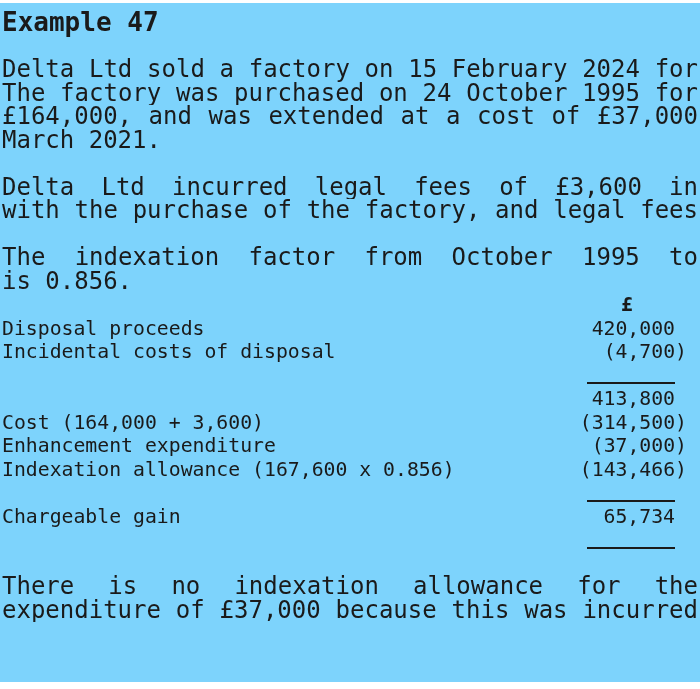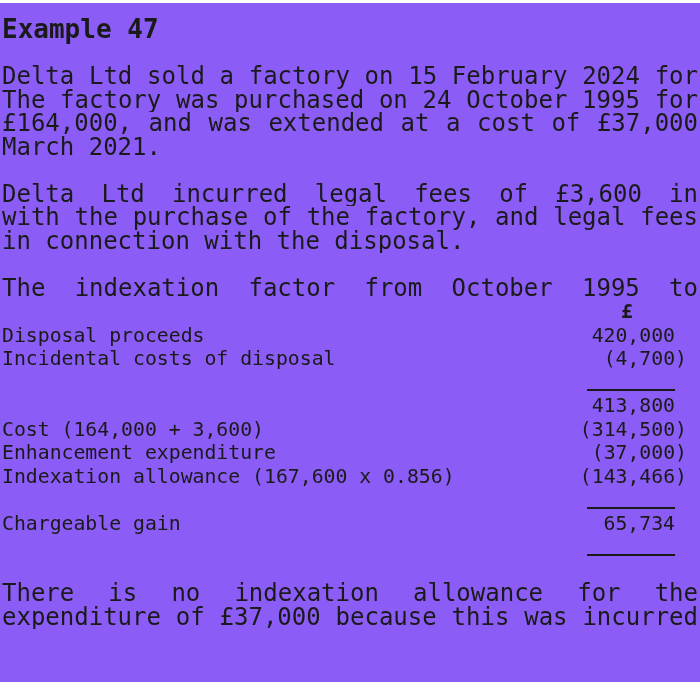--- a/index.html
+++ b/index.html
@@ -5,23 +5,23 @@
   html, body {
     margin: 0; padding: 0;
     width: 700px; height: 689px;
     background: #ffffff;
     font-family: "DejaVu Sans Mono", "Liberation Mono", monospace;
   }
   .page {
     box-sizing: border-box;
     width: 700px; height: 679px;
     margin-top: 3px;
-    background: #8b5cf6;
+    background: #7dd3fc;
     color: #1a1a1a;
-    padding: 15px 2px 0 2px;
+    padding: 8px 2px 0 2px;
     line-height: 23.5px;
     overflow: hidden;
   }
   .title {
     margin: 0;
     font-size: 26px;
     font-weight: bold;
     line-height: 23.5px;
     white-space: pre;
   }
@@ -69,25 +69,25 @@
       <div>
         <div class="line">Delta Ltd sold a factory on 15 February 2024 for £420,000.</div>
         <div class="line">The factory was purchased on 24 October 1995 for</div>
         <div class="line">£164,000, and was extended at a cost of £37,000 during</div>
         <div class="line last">March 2021.</div>
       </div>
       <div class="spacer"></div>
       <div>
         <div class="line">Delta Ltd incurred legal fees of £3,600 in connection</div>
         <div class="line">with the purchase of the factory, and legal fees of £6,200</div>
-        <div class="line last">in connection with the disposal.</div>
       </div>
       <div class="spacer"></div>
       <div>
         <div class="line">The indexation factor from October 1995 to December 2017</div>
+        <div class="line last">is 0.856.</div>
       </div>
     </div>
   <div id="comp">
     <div class="row header">
       <span class="label"></span>
       <span class="amount">£</span>
     </div>
     <div id="rows">
         <div class="row">
           <span class="label">Disposal proceeds</span>

